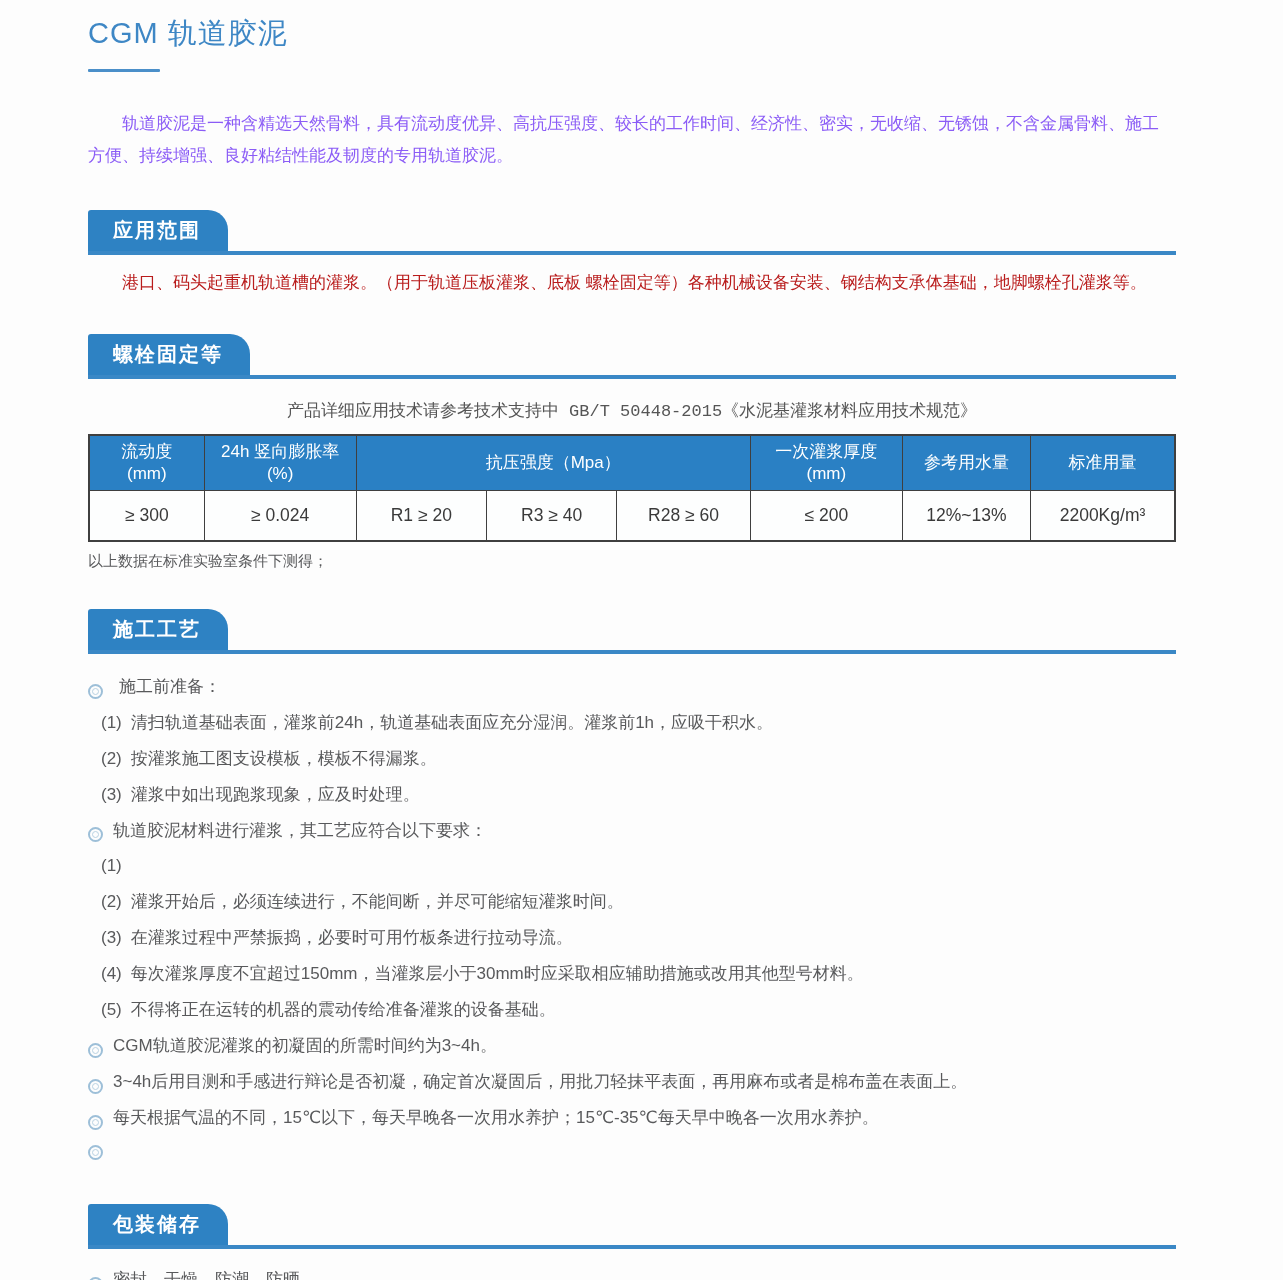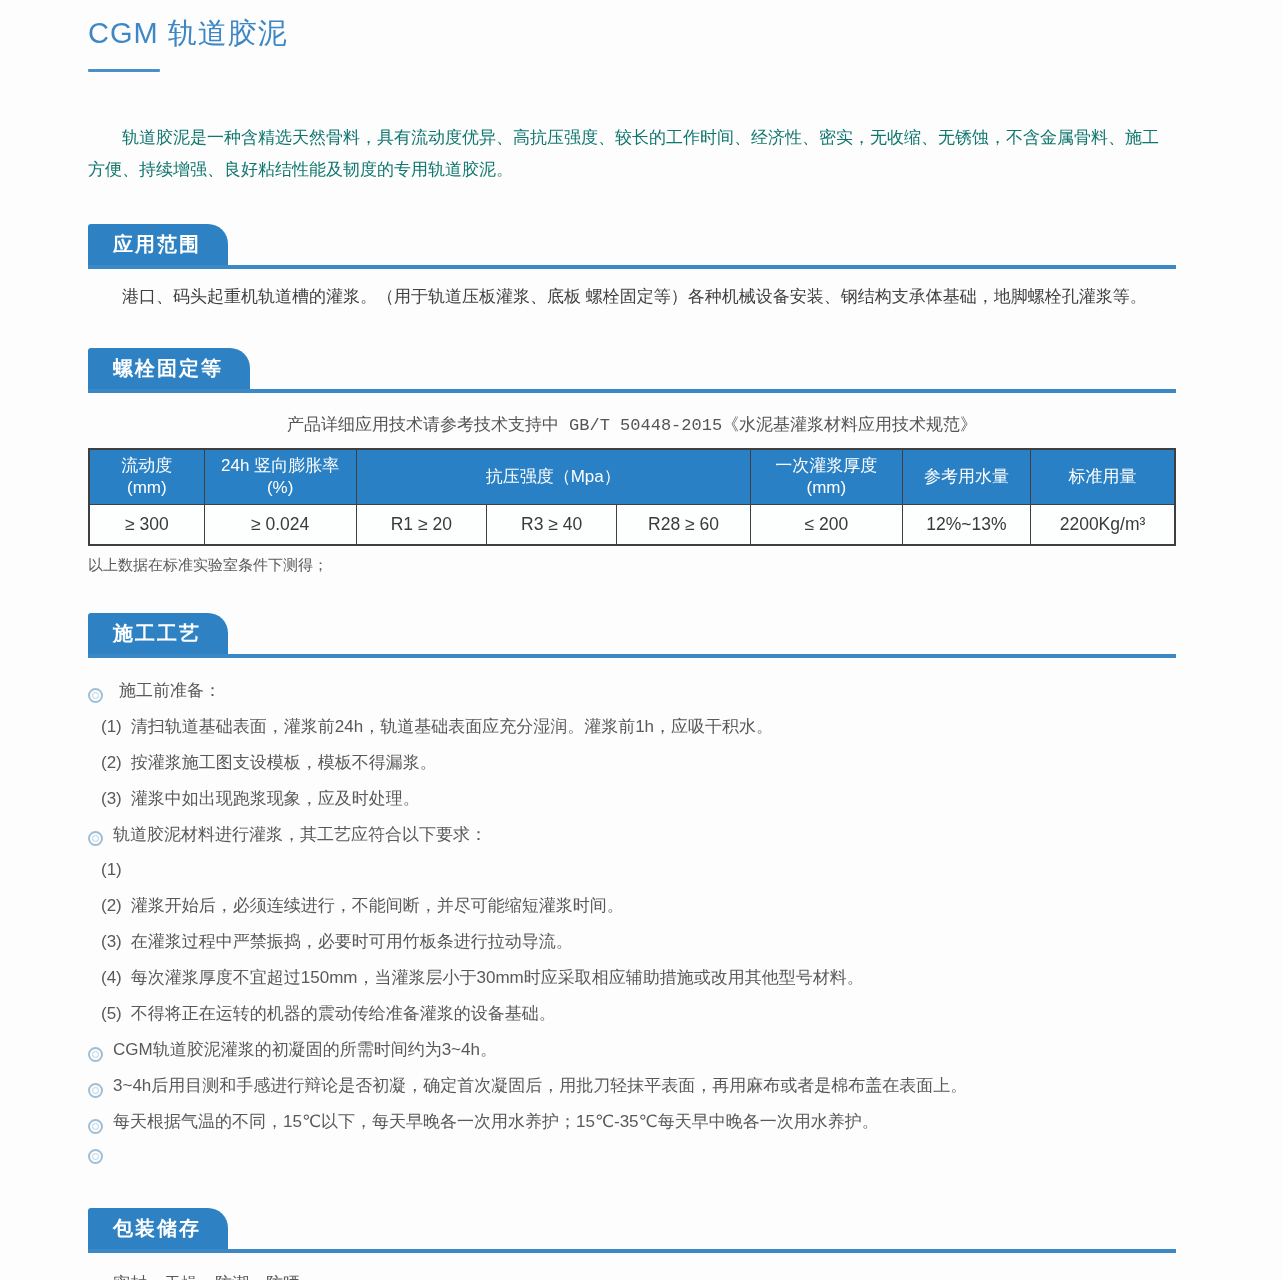--- a/index.html
+++ b/index.html
@@ -5,40 +5,40 @@
   * { margin:0; padding:0; box-sizing:border-box; }
   html,body { width:1283px; height:1280px; background:#fdfdfd; overflow:hidden;
               font-family:"Liberation Sans","DejaVu Sans",sans-serif; }
   .page { width:1088px; margin-left:88px; padding-top:14px; color:#58595b; }
 
   
   .doc-title { font-size:29px; font-weight:400; color:#3e87c5; letter-spacing:1px; }
   .title-underline { width:72px; height:3px; background:#4b8fc9; margin-top:15px; border-radius:1px; }
 
   
-  .intro { margin-top:50px; font-size:17px; line-height:1.88; color:#0f766e; text-indent:2em;
+  .intro { margin-top:36px; font-size:17px; line-height:1.88; color:#8b5cf6; text-indent:2em;
            padding-right:4px; }
-  .body-line { margin-top:14px; font-size:17px; line-height:1.6; color:#404040; text-indent:2em; }
+  .body-line { margin-top:14px; font-size:17px; line-height:1.6; color:#b91c1c; text-indent:2em; }
 
   
   .sec-head { margin-top:38px; border-bottom:4px solid #3a88c6; }
   .sec-tab { display:inline-block; background:#2e82c3; color:#ffffff; font-size:20px;
              font-weight:700; letter-spacing:2px; padding:7px 27px 7px 25px;
              border-radius:3px 20px 0 0; }
 
   
   .ref-line { margin-top:20px; text-align:center; font-size:17px; color:#555;font-family:Liberation Mono, monospace; }
   table.perf { width:100%; margin-top:12px; border-collapse:collapse; table-layout:fixed; }
   table.perf th, table.perf td { border:1px solid #3f3f3f; text-align:center; vertical-align:middle; }
   table.perf { border:2px solid #3f3f3f; }
   table.perf th { background:#2a80c4; color:#ffffff; font-weight:400; font-size:17px;
                   line-height:1.3; padding:5px 2px; height:52px; }
   table.perf th .h2:empty { display:none; }
   table.perf th span { display:block; }
-  table.perf td { height:40px; font-size:17.5px; color:#3a3a3a; background:#fdfefe; }
+  table.perf td { height:50px; font-size:17.5px; color:#3a3a3a; background:#fdfefe; }
   .table-note { margin-top:10px; font-size:15px; color:#58595b; }
 
   
   ul.plist { list-style:none; margin-top:22px; }
   ul.plist li { display:flex; align-items:flex-end; font-size:17px; line-height:1.35;
                 color:#58595b; margin-bottom:13px; }
   li.ring-item .ring { flex:0 0 auto; width:15px; height:15px; border:2px solid #9dbfd8;
                        border-radius:50%; position:relative; margin:2px 10px 0 0; }
   li.ring-item .ring::after { content:""; position:absolute; left:2px; top:2px; right:2px; bottom:2px;
                               border:1.5px solid #b9d2e2; border-radius:50%; }

